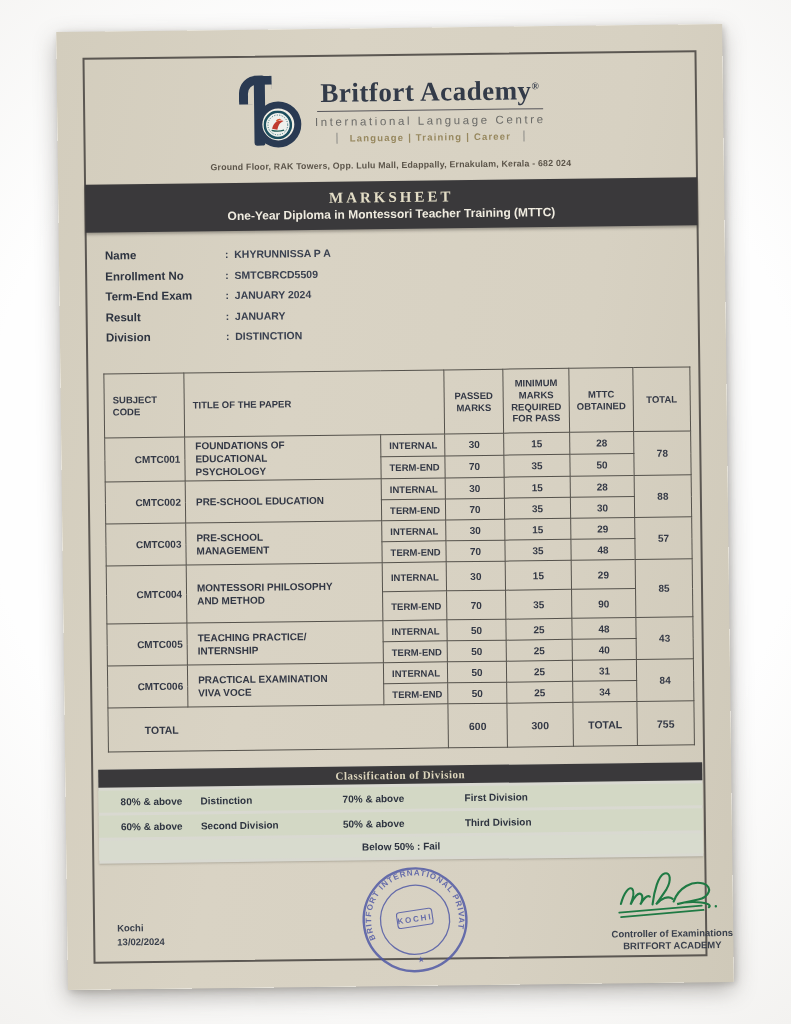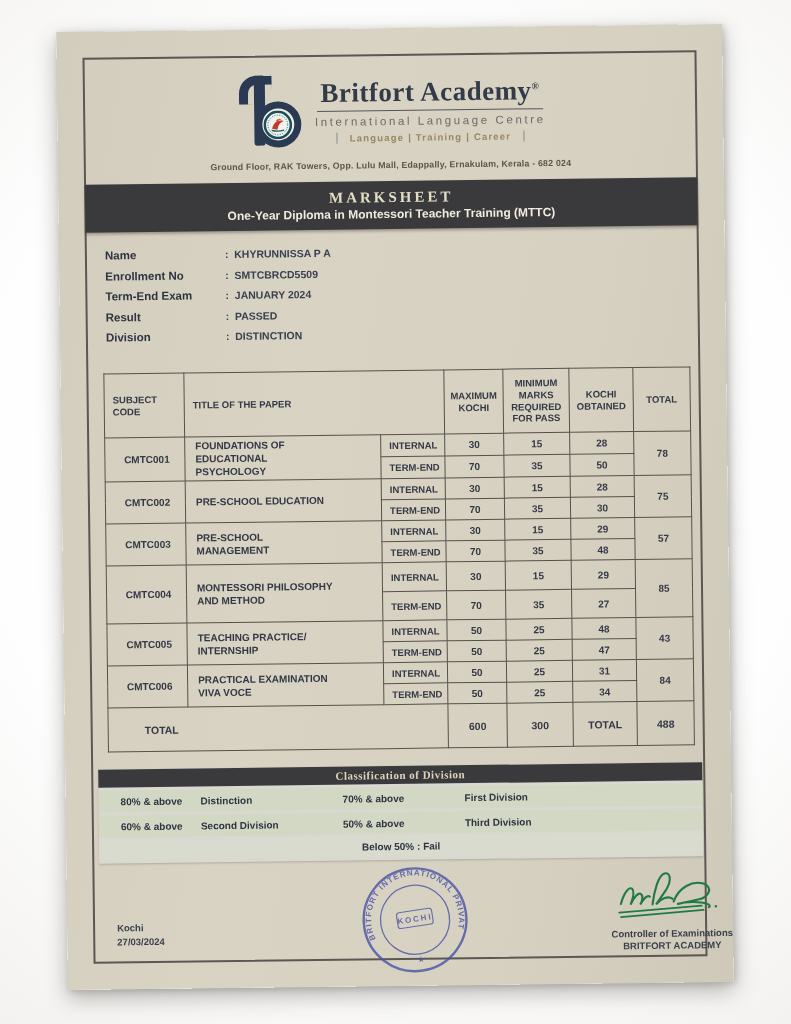--- a/index.html
+++ b/index.html
@@ -56,21 +56,21 @@
   .marks .col-code{width:80px;}
   .marks .col-title{width:196px;}
   .marks .col-int{width:64px;}
   .marks .col-max{width:59px;}
   .marks .col-min{width:66px;}
   .marks .col-obt{width:64px;}
   .marks .col-tot{width:57px;}
   .marks thead tr{height:64px;}
   .marks th.left{text-align:left;padding-left:8px;}
   .marks td{text-align:center;}
-  .marks td.code{text-align:center;padding-left:8px;font-weight:bold;}
+  .marks td.code{text-align:right;padding-left:8px;font-weight:bold;}
   .marks td.title{text-align:left;padding-left:10px;padding-right:46px;line-height:1.3;}
   .marks td.session{text-align:left;padding-left:8px;font-size:9.5px;border-radius:8px;}
   .marks tr.sub{height:21px;}
   .marks tr.sub.tall{height:29px;}
   .marks tr.total-row{height:44px;}
   .marks tr.total-row td{font-size:10.5px;}
   .marks td.tl{ text-align:left;padding-left:36px;}
   
   .classification{position:absolute;left:33px;top:738px;width:604px;background:#d9d9d1;
     padding-bottom:3px;box-shadow:0 1px 2px rgba(60,55,45,.25);}
@@ -134,21 +134,21 @@
     <div class="info-row">
       <span class="info-label">Enrollment No</span>
       <span class="info-value">SMTCBRCD5509</span>
     </div>
     <div class="info-row">
       <span class="info-label">Term-End Exam</span>
       <span class="info-value">JANUARY 2024</span>
     </div>
     <div class="info-row">
       <span class="info-label">Result</span>
-      <span class="info-value">PASSED</span>
+      <span class="info-value">JANUARY</span>
     </div>
     <div class="info-row">
       <span class="info-label">Division</span>
       <span class="info-value">DISTINCTION</span>
     </div>
   </div>
 
   <table class="marks">
     <colgroup>
       <col class="col-code">
@@ -156,23 +156,23 @@
         <col class="col-int">
         <col class="col-max">
         <col class="col-min">
         <col class="col-obt">
         <col class="col-tot">
     </colgroup>
     <thead>
       <tr>
         <th class="left">SUBJECT CODE</th>
         <th class="left" colspan="2">TITLE OF THE PAPER</th>
-        <th>MAXIMUM KOCHI</th>
+        <th>PASSED MARKS</th>
         <th>MINIMUM MARKS REQUIRED FOR PASS</th>
-        <th>KOCHI OBTAINED</th>
+        <th>MTTC OBTAINED</th>
         <th>TOTAL</th>
       </tr>
     </thead>
     <tbody>
       <tr class="sub">
         <td class="code" rowspan="2">CMTC001</td>
         <td class="title" rowspan="2">FOUNDATIONS OF EDUCATIONAL PSYCHOLOGY</td>
         <td class="session">INTERNAL</td>
         <td>30</td>
         <td>15</td>
@@ -186,21 +186,21 @@
         <td>50</td>
       </tr>
 
       <tr class="sub">
         <td class="code" rowspan="2">CMTC002</td>
         <td class="title" rowspan="2">PRE-SCHOOL EDUCATION</td>
         <td class="session">INTERNAL</td>
         <td>30</td>
         <td>15</td>
         <td>28</td>
-        <td rowspan="2">75</td>
+        <td rowspan="2">88</td>
       </tr>
       <tr class="sub">
         <td class="session">TERM-END</td>
         <td>70</td>
         <td>35</td>
         <td>30</td>
       </tr>
 
       <tr class="sub">
         <td class="code" rowspan="2">CMTC003</td>
@@ -224,37 +224,37 @@
         <td class="session">INTERNAL</td>
         <td>30</td>
         <td>15</td>
         <td>29</td>
         <td rowspan="2">85</td>
       </tr>
       <tr class="sub tall">
         <td class="session">TERM-END</td>
         <td>70</td>
         <td>35</td>
-        <td>27</td>
+        <td>90</td>
       </tr>
 
       <tr class="sub">
         <td class="code" rowspan="2">CMTC005</td>
         <td class="title" rowspan="2">TEACHING PRACTICE/ INTERNSHIP</td>
         <td class="session">INTERNAL</td>
         <td>50</td>
         <td>25</td>
         <td>48</td>
         <td rowspan="2">43</td>
       </tr>
       <tr class="sub">
         <td class="session">TERM-END</td>
         <td>50</td>
         <td>25</td>
-        <td>47</td>
+        <td>40</td>
       </tr>
 
       <tr class="sub">
         <td class="code" rowspan="2">CMTC006</td>
         <td class="title" rowspan="2">PRACTICAL EXAMINATION VIVA VOCE</td>
         <td class="session">INTERNAL</td>
         <td>50</td>
         <td>25</td>
         <td>31</td>
         <td rowspan="2">84</td>
@@ -264,21 +264,21 @@
         <td>50</td>
         <td>25</td>
         <td>34</td>
       </tr>
 
       <tr class="total-row">
         <td class="tl" colspan="3">TOTAL</td>
         <td>600</td>
         <td>300</td>
         <td>TOTAL</td>
-        <td>488</td>
+        <td>755</td>
       </tr>
     </tbody>
   </table>
 
   <div class="classification">
     <div class="cls-bar">Classification of Division</div>
     <div class="cls-row">
       <span class="cls-c1">80% &amp; above</span>
       <span class="cls-c2">Distinction</span>
       <span class="cls-c3">70% &amp; above</span>
@@ -288,21 +288,21 @@
       <span class="cls-c1">60% &amp; above</span>
       <span class="cls-c2">Second Division</span>
       <span class="cls-c3">50% &amp; above</span>
       <span class="cls-c4">Third Division</span>
     </div>
     <div class="cls-fail">Below 50% : Fail</div>
   </div>
 
   <div class="place-date">
     <div>Kochi</div>
-    <div>27/03/2024</div>
+    <div>13/02/2024</div>
   </div>
 
   <svg class="stamp" viewBox="0 0 120 120">
     <circle cx="60" cy="60" r="55" fill="none" stroke="#4d56a5" stroke-width="2.6"></circle>
     <circle cx="60" cy="60" r="37" fill="none" stroke="#4d56a5" stroke-width="1.4"></circle>
     <defs>
       <path id="ringPath" d="M 16,76 A 47,47 0 1 1 104,76"></path>
     </defs>
     <text fill="#4d56a5" font-size="8.6" font-weight="bold" letter-spacing="1.1" font-family="Liberation Sans, sans-serif">
       <textPath href="#ringPath" startOffset="2">BRITFORT INTERNATIONAL PRIVATE LIMITED</textPath>

